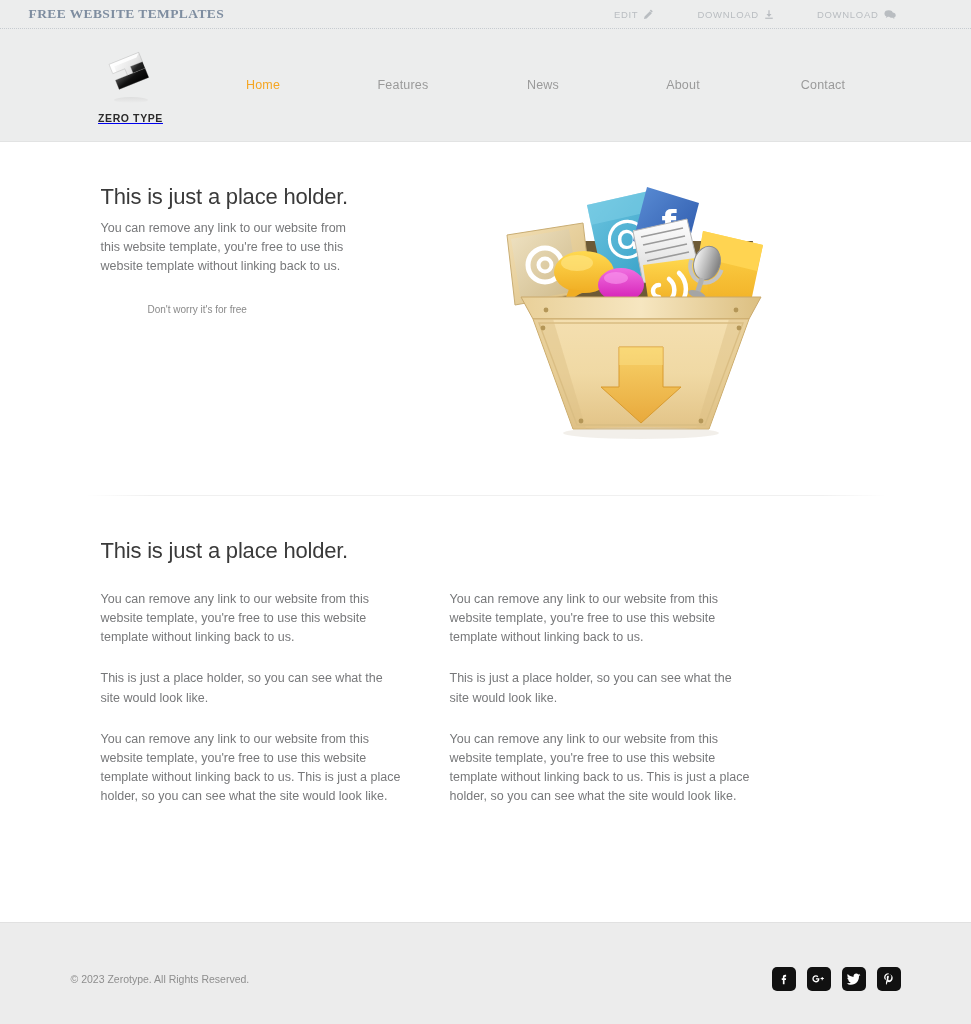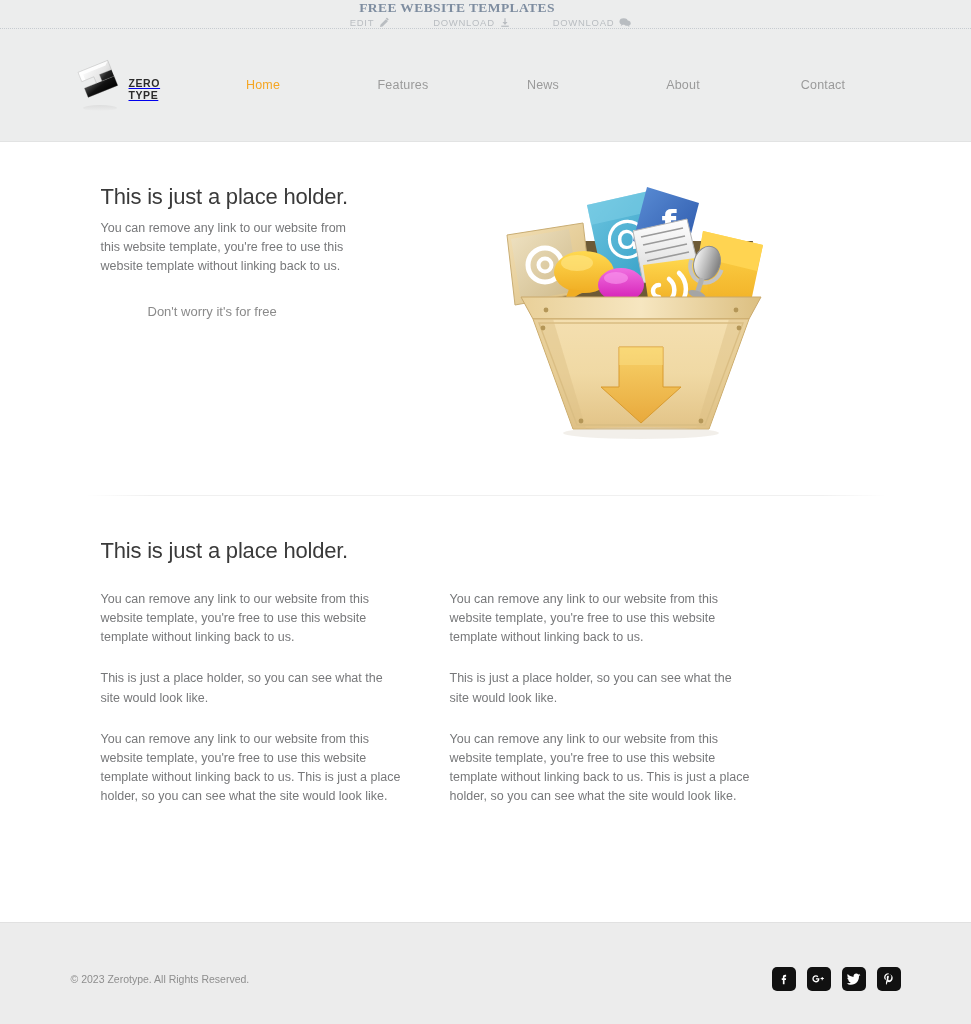--- a/index.html
+++ b/index.html
@@ -13,21 +13,21 @@
 
   
   .topbar {
     height:29px;
     background:#eceded;
     border-bottom:1px dotted #c6cbd0;
     position:relative;
   }
   .topbar-inner {
     width:800px; margin:0 auto; height:100%;
-    display:flex; align-items:center; justify-content:space-between;flex-direction:column;
+    display:flex; align-items:center; justify-content:space-between;
   }
   .ft-title {
     font-family:"Liberation Serif", serif;
     font-weight:bold;
     font-size:13.5px;
     letter-spacing:0.4px;
     color:#7e8da0;
     margin-left:-57px;
   }
   .top-links { display:flex; align-items:center; gap:43px; margin-right:-10px; }
@@ -45,21 +45,21 @@
     height:113px;
     border-bottom:1px solid #e2e3e3;
     position:relative;
   }
   .header-inner {
     width:800px; margin:0 auto; height:100%;
     display:flex; align-items:center;
   }
   .brand {
     width:120px; margin-left:-15px;
-    display:flex; flex-direction:row; align-items:center;
+    display:flex; flex-direction:column; align-items:center;
     padding-top:4px;
   }
   .logo-mark { width:58px; height:58px; position:relative; }
   .logo-name {
     font-size:10.5px; font-weight:bold; letter-spacing:0.6px;
     color:#2b2b2b; margin-top:4px;
   }
   .nav { display:flex; flex:1; align-items:center; padding-left:10px;gap:15px; }
   .nav a {
     flex:1; text-align:center;
@@ -92,21 +92,21 @@
   .cta-wrap { margin-top:28px; padding-left:46px; }
   .cta-btn {
     display:block; width:165px; height:45px;
     border:0; border-radius:4px; cursor:pointer;
     background:linear-gradient(to bottom,#fbb040 0%,#fbb040 48%,#f7941e 52%,#f7941e 100%);
     box-shadow:0 2px 3px rgba(0,0,0,0.16);
     color:#fff; font-size:14.5px; letter-spacing:0.6px;
     font-family:"Liberation Sans", sans-serif;
     text-shadow:0 1px 1px rgba(0,0,0,0.12);
   }
-  .cta-note { font-size:13px; color:#8a8a8a; margin-top:8px; margin-left:1px; }
+  .cta-note { font-size:10px; color:#8a8a8a; margin-top:8px; margin-left:1px; }
 
   .hero-right {
     flex:1; position:relative; display:flex;
     justify-content:center; align-items:flex-start;
   }
   .illo { width:300px; height:265px; position:relative; margin-top:-5px; margin-left:10px; }
 
   .hero-divider {
     width:800px; margin:0 auto; height:1px;
     background:linear-gradient(to right, rgba(0,0,0,0) 0%, #f0f0f0 8%, #f0f0f0 92%, rgba(0,0,0,0) 100%);

